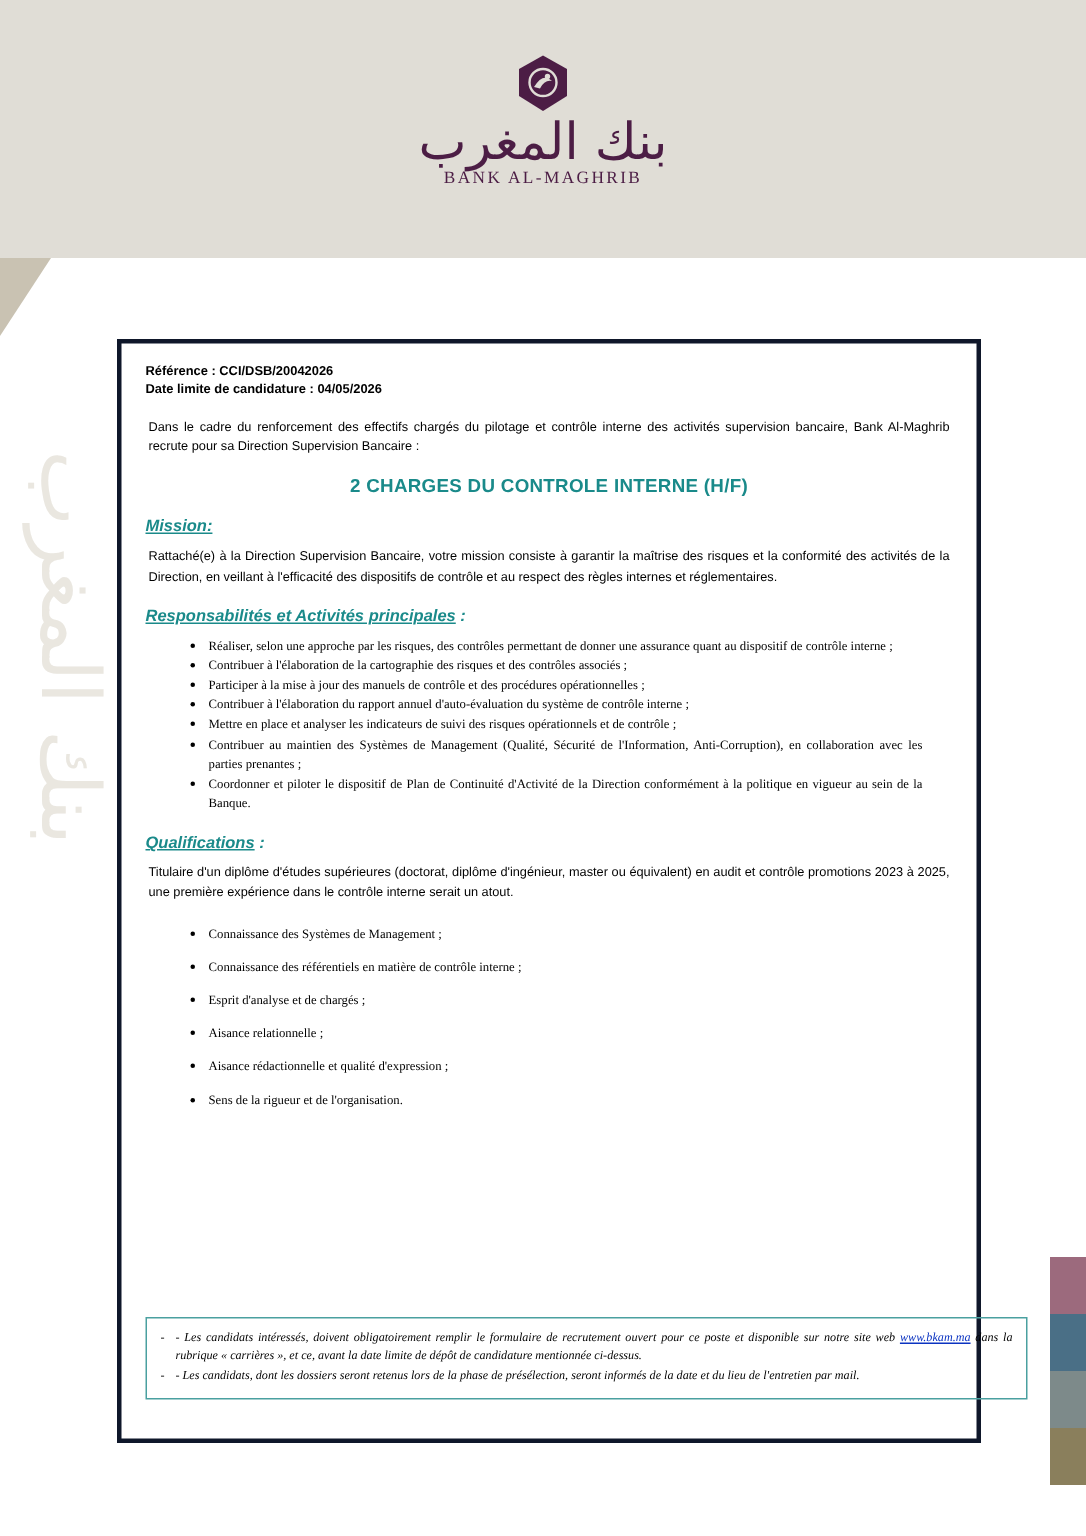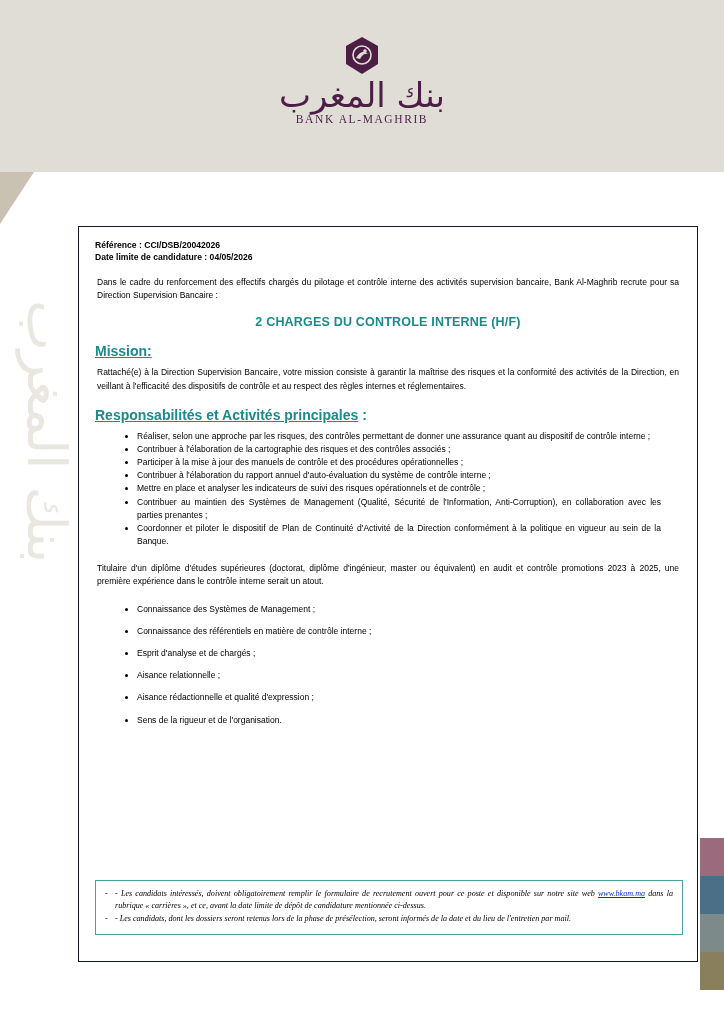--- a/index.html
+++ b/index.html
@@ -88,24 +88,24 @@
     position: absolute;
     right: 0; top: 838px;
     width: 24px;
   }
   .chip { width: 24px; height: 38px; display: block; }
 
   
   .doc {
     position: absolute;
     top: 226px; left: 78px;
-    width: 620px;
+    width: 576px;
     height: 736px;
     background: #ffffff;
-    border: 1px solid #0f172a;
+    border: 3px solid #0f172a;
     padding: 12px 16px 10px 16px;
   }
 
   .ref-block {
     font-size: 8.6px;
     font-weight: bold;
     color: #000;
     line-height: 1.45;
     margin-bottom: 12px;
   }
@@ -129,38 +129,40 @@
   .job-place {
     text-align: center;
     color: #000;
     font-size: 9.6px;
     font-weight: bold;
     margin-bottom: 18px;
   }
 
   .sec-head {
     color: #1a8a8a;
-    font-size: 14px;
+    font-size: 11px;
     font-weight: bold;
     margin: 0 0 7px 0;
+    font-style: italic;
   }
   .sec-head u { text-decoration: underline; }
   .sec-head .plain { color: #1a8a8a; font-weight: bold; text-decoration: none; }
 
   .para {
     font-size: 8.5px;
     line-height: 1.55;
     text-align: justify;
     color: #000;
     margin: 0 2px 14px 2px;
   }
 
   ul.bullets {
     margin: 0 16px 14px 0;
     padding-left: 42px;
+    font-family: Liberation Serif, serif;
   }
   ul.bullets li {
     font-size: 8.5px;
     line-height: 1.55;
     color: #000;
     text-align: justify;
     padding-right: 4px;
     margin-bottom: 0px;
   }
   ul.spaced li { margin-bottom: 9px; }
@@ -243,20 +245,23 @@
   <ul class="bullets">
     <li>Réaliser, selon une approche par les risques, des contrôles permettant de donner une assurance quant au dispositif de contrôle interne ;</li>
     <li>Contribuer à l'élaboration de la cartographie des risques et des contrôles associés ;</li>
     <li>Participer à la mise à jour des manuels de contrôle et des procédures opérationnelles ;</li>
     <li>Contribuer à l'élaboration du rapport annuel d'auto-évaluation du système de contrôle interne ;</li>
     <li>Mettre en place et analyser les indicateurs de suivi des risques opérationnels et de contrôle ;</li>
     <li>Contribuer au maintien des Systèmes de Management (Qualité, Sécurité de l'Information, Anti-Corruption), en collaboration avec les parties prenantes ;</li>
     <li>Coordonner et piloter le dispositif de Plan de Continuité d'Activité de la Direction conformément à la politique en vigueur au sein de la Banque.</li>
   </ul>
 
+  <div class="sec-head">
+    <u>Qualifications</u><span class="plain"> :</span>
+  </div>
   <div class="para">Titulaire d'un diplôme d'études supérieures (doctorat, diplôme d'ingénieur, master ou équivalent) en audit et contrôle promotions 2023 à 2025, une première expérience dans le contrôle interne serait un atout.</div>
 
   <ul class="bullets spaced">
     <li>Connaissance des Systèmes de Management ;</li>
     <li>Connaissance des référentiels en matière de contrôle interne ;</li>
     <li>Esprit d'analyse et de chargés ;</li>
     <li>Aisance relationnelle ;</li>
     <li>Aisance rédactionnelle et qualité d'expression ;</li>
     <li>Sens de la rigueur et de l'organisation.</li>
   </ul>

